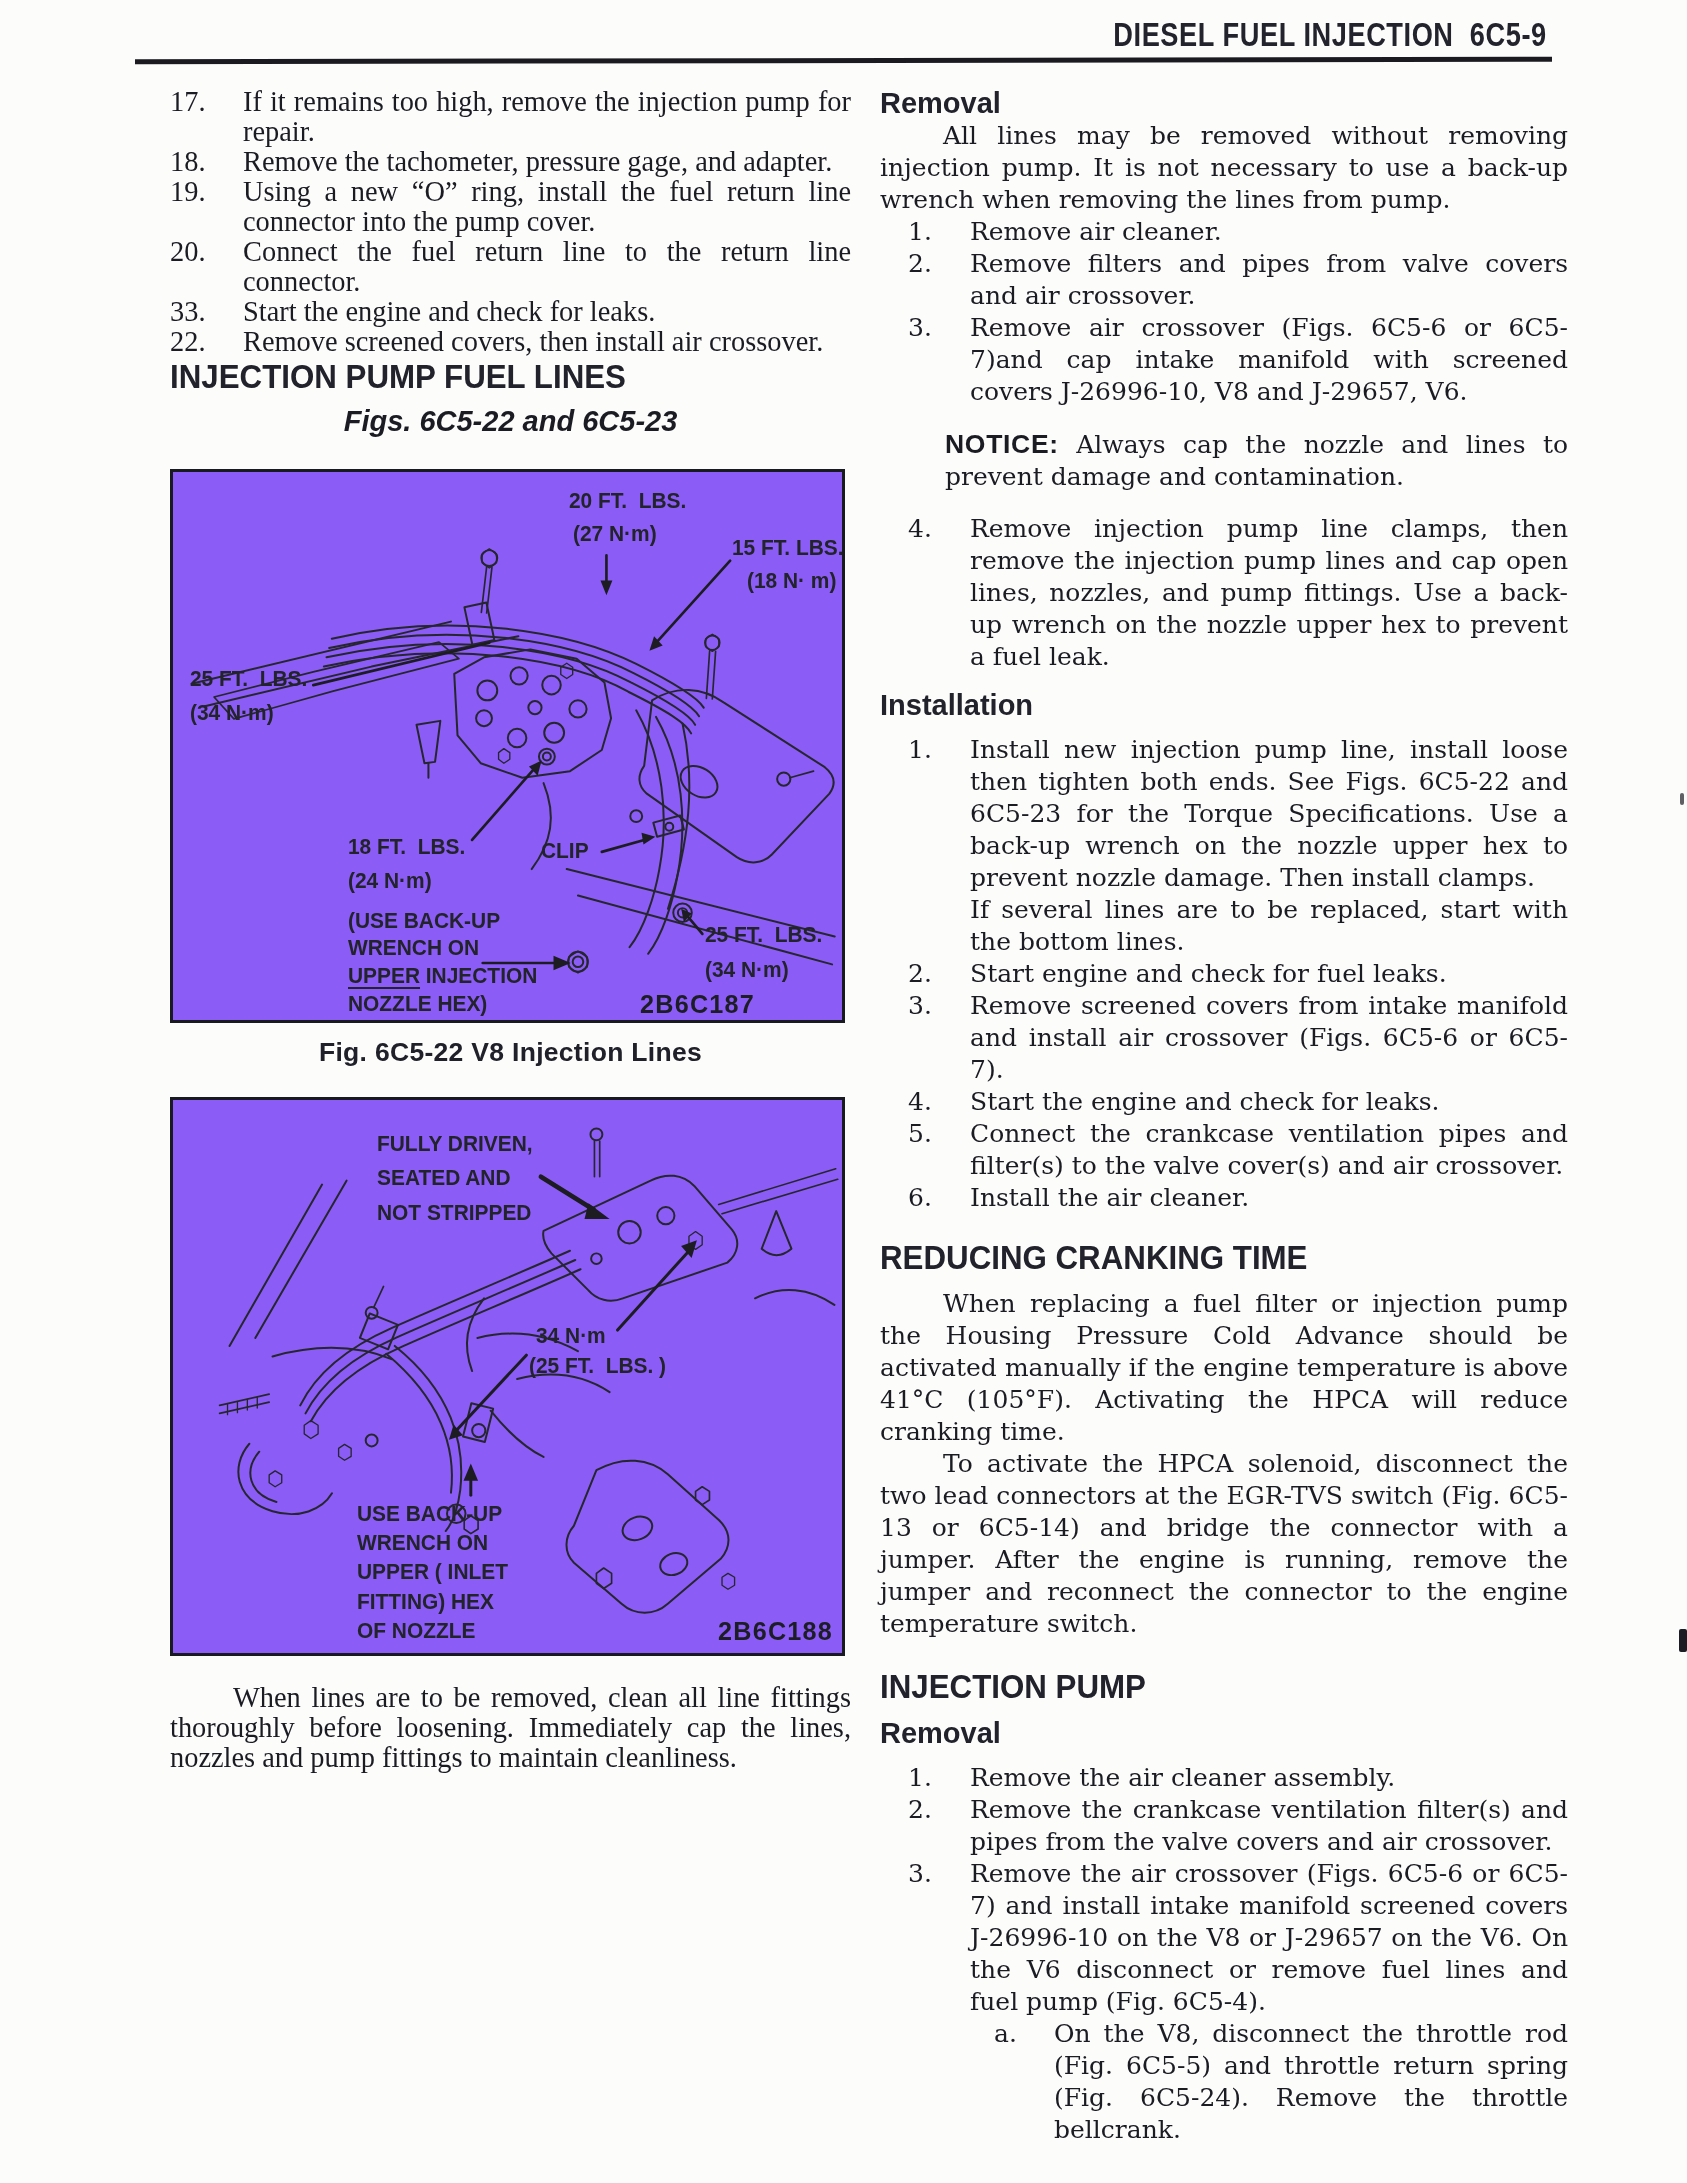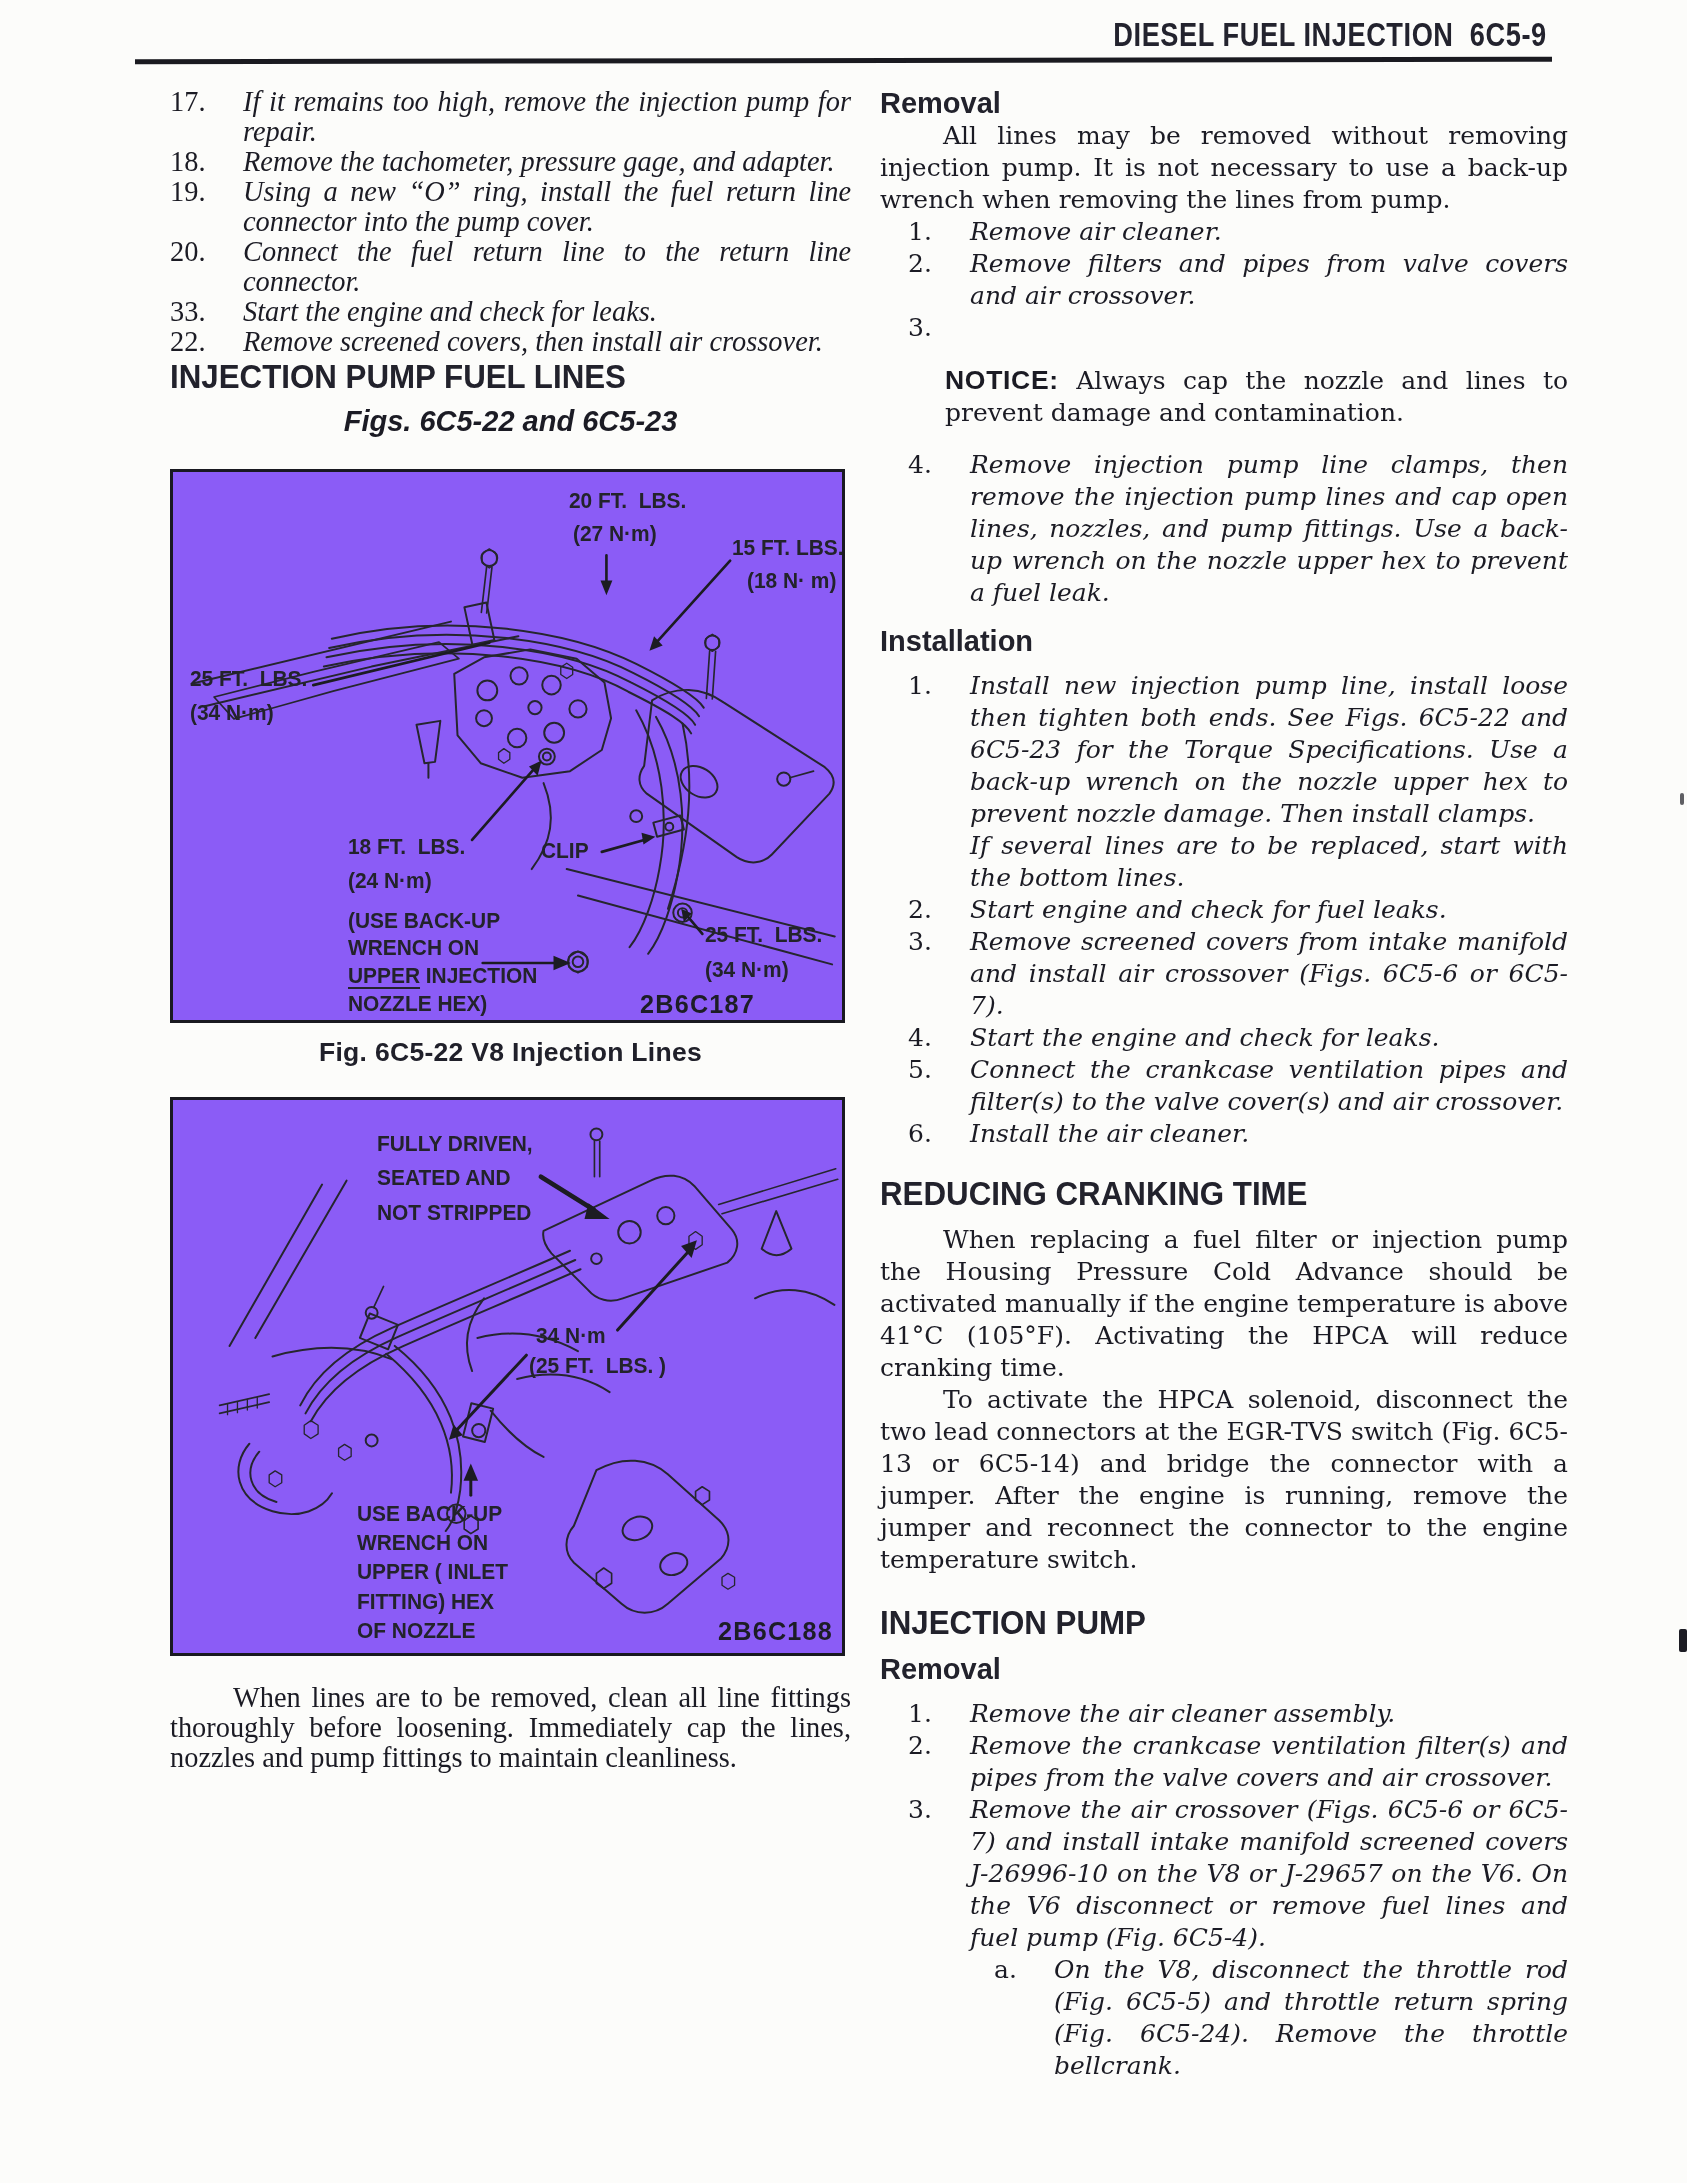--- a/index.html
+++ b/index.html
@@ -33,21 +33,21 @@
 
   
   .col-left{font-size:28.4px;line-height:30px;}
   .col-right{font-family:"DejaVu Serif", serif;font-size:25px;line-height:32px;}
 
   .olist{margin:0;padding:0;list-style:none;}
   .li{display:flex;}
   .col-left .num{flex:none;width:73px;}
   .col-right .li{padding-left:28px;}
   .col-right .num{flex:none;width:62px;}
-  .txt{flex:1;text-align:justify;font-style:italic;}
+  .txt{flex:1;text-align:justify;}
   .cont{text-align:justify;}
 
   .subitem{padding-left:114px !important;}
   .subitem .num{width:60px;}
 
   h2.sec{
     font-family:"Liberation Sans", sans-serif;font-weight:bold;
     font-size:34px;color:#22222c;margin:0;line-height:38px;
     transform:scaleX(.92);transform-origin:left center;white-space:pre;
   }
@@ -343,20 +343,21 @@
       <div class="li">
         <span class="num">1.</span>
         <span class="txt">Remove air cleaner.</span>
       </div>
       <div class="li">
         <span class="num">2.</span>
         <span class="txt">Remove filters and pipes from valve covers and air crossover.</span>
       </div>
       <div class="li">
         <span class="num">3.</span>
+        <span class="txt">Remove air crossover (Figs. 6C5-6 or 6C5-7)and cap intake manifold with screened covers J-26996-10, V8 and J-29657, V6.</span>
       </div>
     </div>
 
     <div class="notice">
       <span class="notice-label">NOTICE:</span><span> Always cap the nozzle and lines to prevent damage and contamination.</span>
     </div>
 
     <div class="li">
       <span class="num">4.</span>
       <span class="txt">Remove injection pump line clamps, then remove the injection pump lines and cap open lines, nozzles, and pump fittings. Use a back-up wrench on the nozzle upper hex to prevent a fuel leak.</span>

